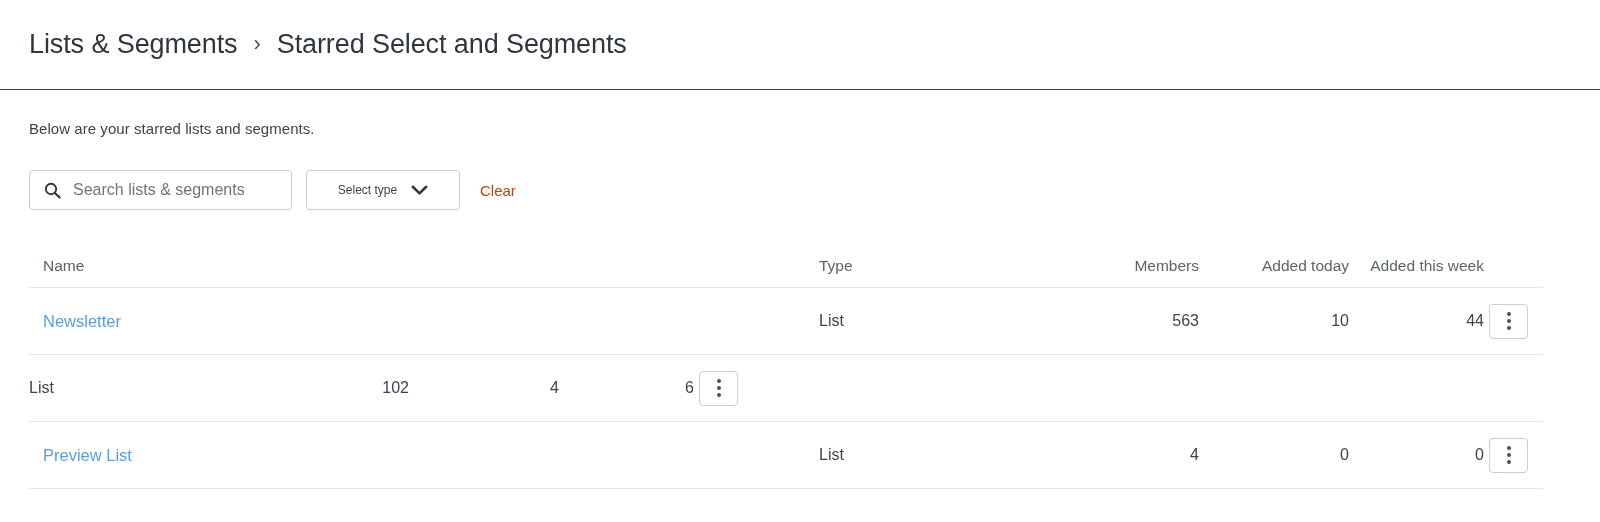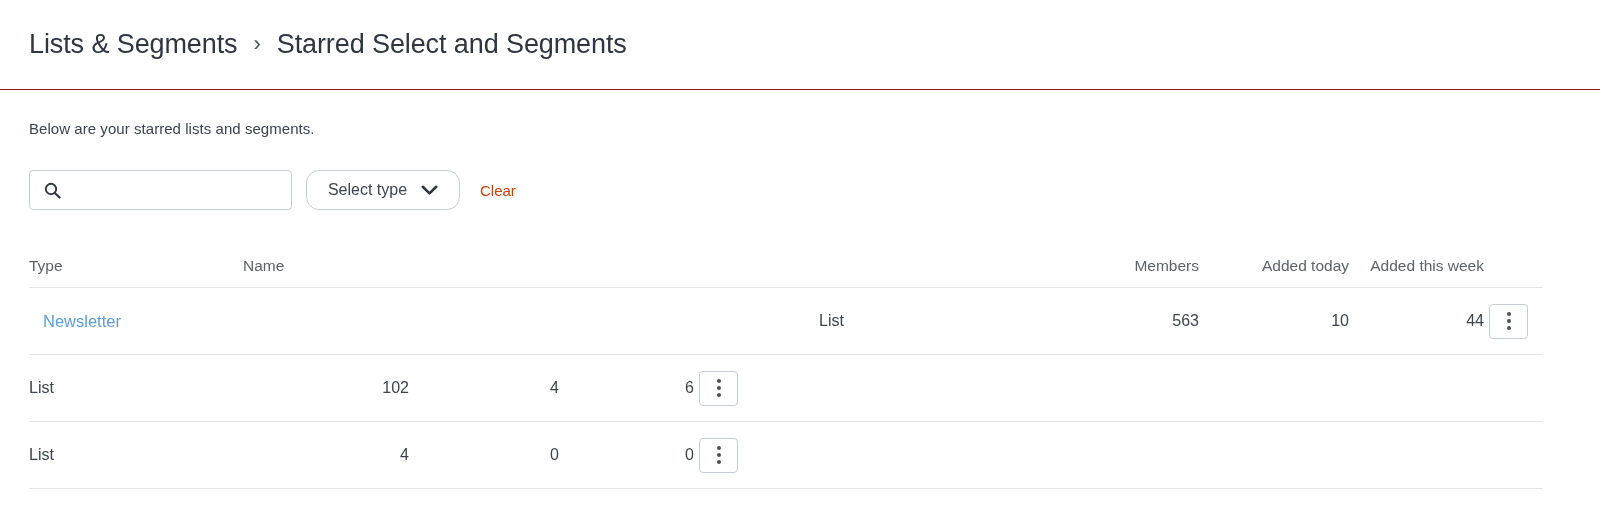--- a/index.html
+++ b/index.html
@@ -77,27 +77,27 @@
     width: 190px;
     background: transparent;
   }
   .search-input::placeholder { color: #6d757e; opacity: 1; }
 
   .select-type {
     margin-left: 14px;
     width: 154px;
     height: 40px;
     border: 1px solid #c8cdd3;
-    border-radius: 13px;
+    border-radius: 4px;
     background: #fff;
     display: flex;
     align-items: center;
     justify-content: center;
     cursor: pointer;
-    font-size: 16px;
+    font-size: 12px;
     color: #3c4450;
   }
   .select-type .chevron { margin-left: 14px; display: flex; align-items: center; }
 
   .clear-link {
     margin-left: 20px;
     font-size: 15px;
     color: #c2410c;
     text-decoration: none;
     cursor: pointer;
@@ -167,39 +167,40 @@
 
   <div class="toolbar">
 
     <div class="search-box">
       <span class="search-icon">
         <svg width="17" height="17" viewBox="0 0 17 17">
           <circle cx="7" cy="7" r="5.2" fill="none" stroke="#2f3640" stroke-width="1.9"></circle>
           <line x1="10.9" y1="10.9" x2="15.6" y2="15.6" stroke="#2f3640" stroke-width="2.1" stroke-linecap="round"></line>
         </svg>
       </span>
+      <input class="search-input" type="text" placeholder="Search lists &amp; segments" style="">
     </div>
 
     <div class="select-type">
       <span>Select type</span>
       <span class="chevron">
         <svg width="17" height="11" viewBox="0 0 17 11">
           <path d="M1.8 1.8 L8.5 8.4 L15.2 1.8" fill="none" stroke="#2f3640" stroke-width="2.6" stroke-linecap="round" stroke-linejoin="round"></path>
         </svg>
       </span>
     </div>
 
     <a class="clear-link" href="#">Clear</a>
   </div>
 
   <div class="table">
 
     <div class="t-row t-head">
+      <div class="cell c-name">Name</div>
       <div class="cell c-type">Type</div>
-      <div class="cell c-name">Name</div>
       <div class="cell c-num1">Members</div>
       <div class="cell c-num2">Added today</div>
       <div class="cell c-num3">Added this week</div>
       <div class="cell c-action"></div>
     </div>
 
     <div class="t-row t-body-row">
       <div class="cell c-name">
         <a class="row-link" href="#">Newsletter</a>
       </div>
@@ -224,20 +225,23 @@
       <div class="cell c-action">
         <div class="kebab-btn">
           <span class="dot"></span>
           <span class="dot"></span>
           <span class="dot"></span>
         </div>
       </div>
     </div>
 
     <div class="t-row t-body-row">
+      <div class="cell c-name">
+        <a class="row-link" href="#">Preview List</a>
+      </div>
       <div class="cell c-type">List</div>
       <div class="cell c-num1">4</div>
       <div class="cell c-num2">0</div>
       <div class="cell c-num3">0</div>
       <div class="cell c-action">
         <div class="kebab-btn">
           <span class="dot"></span>
           <span class="dot"></span>
           <span class="dot"></span>
         </div>

